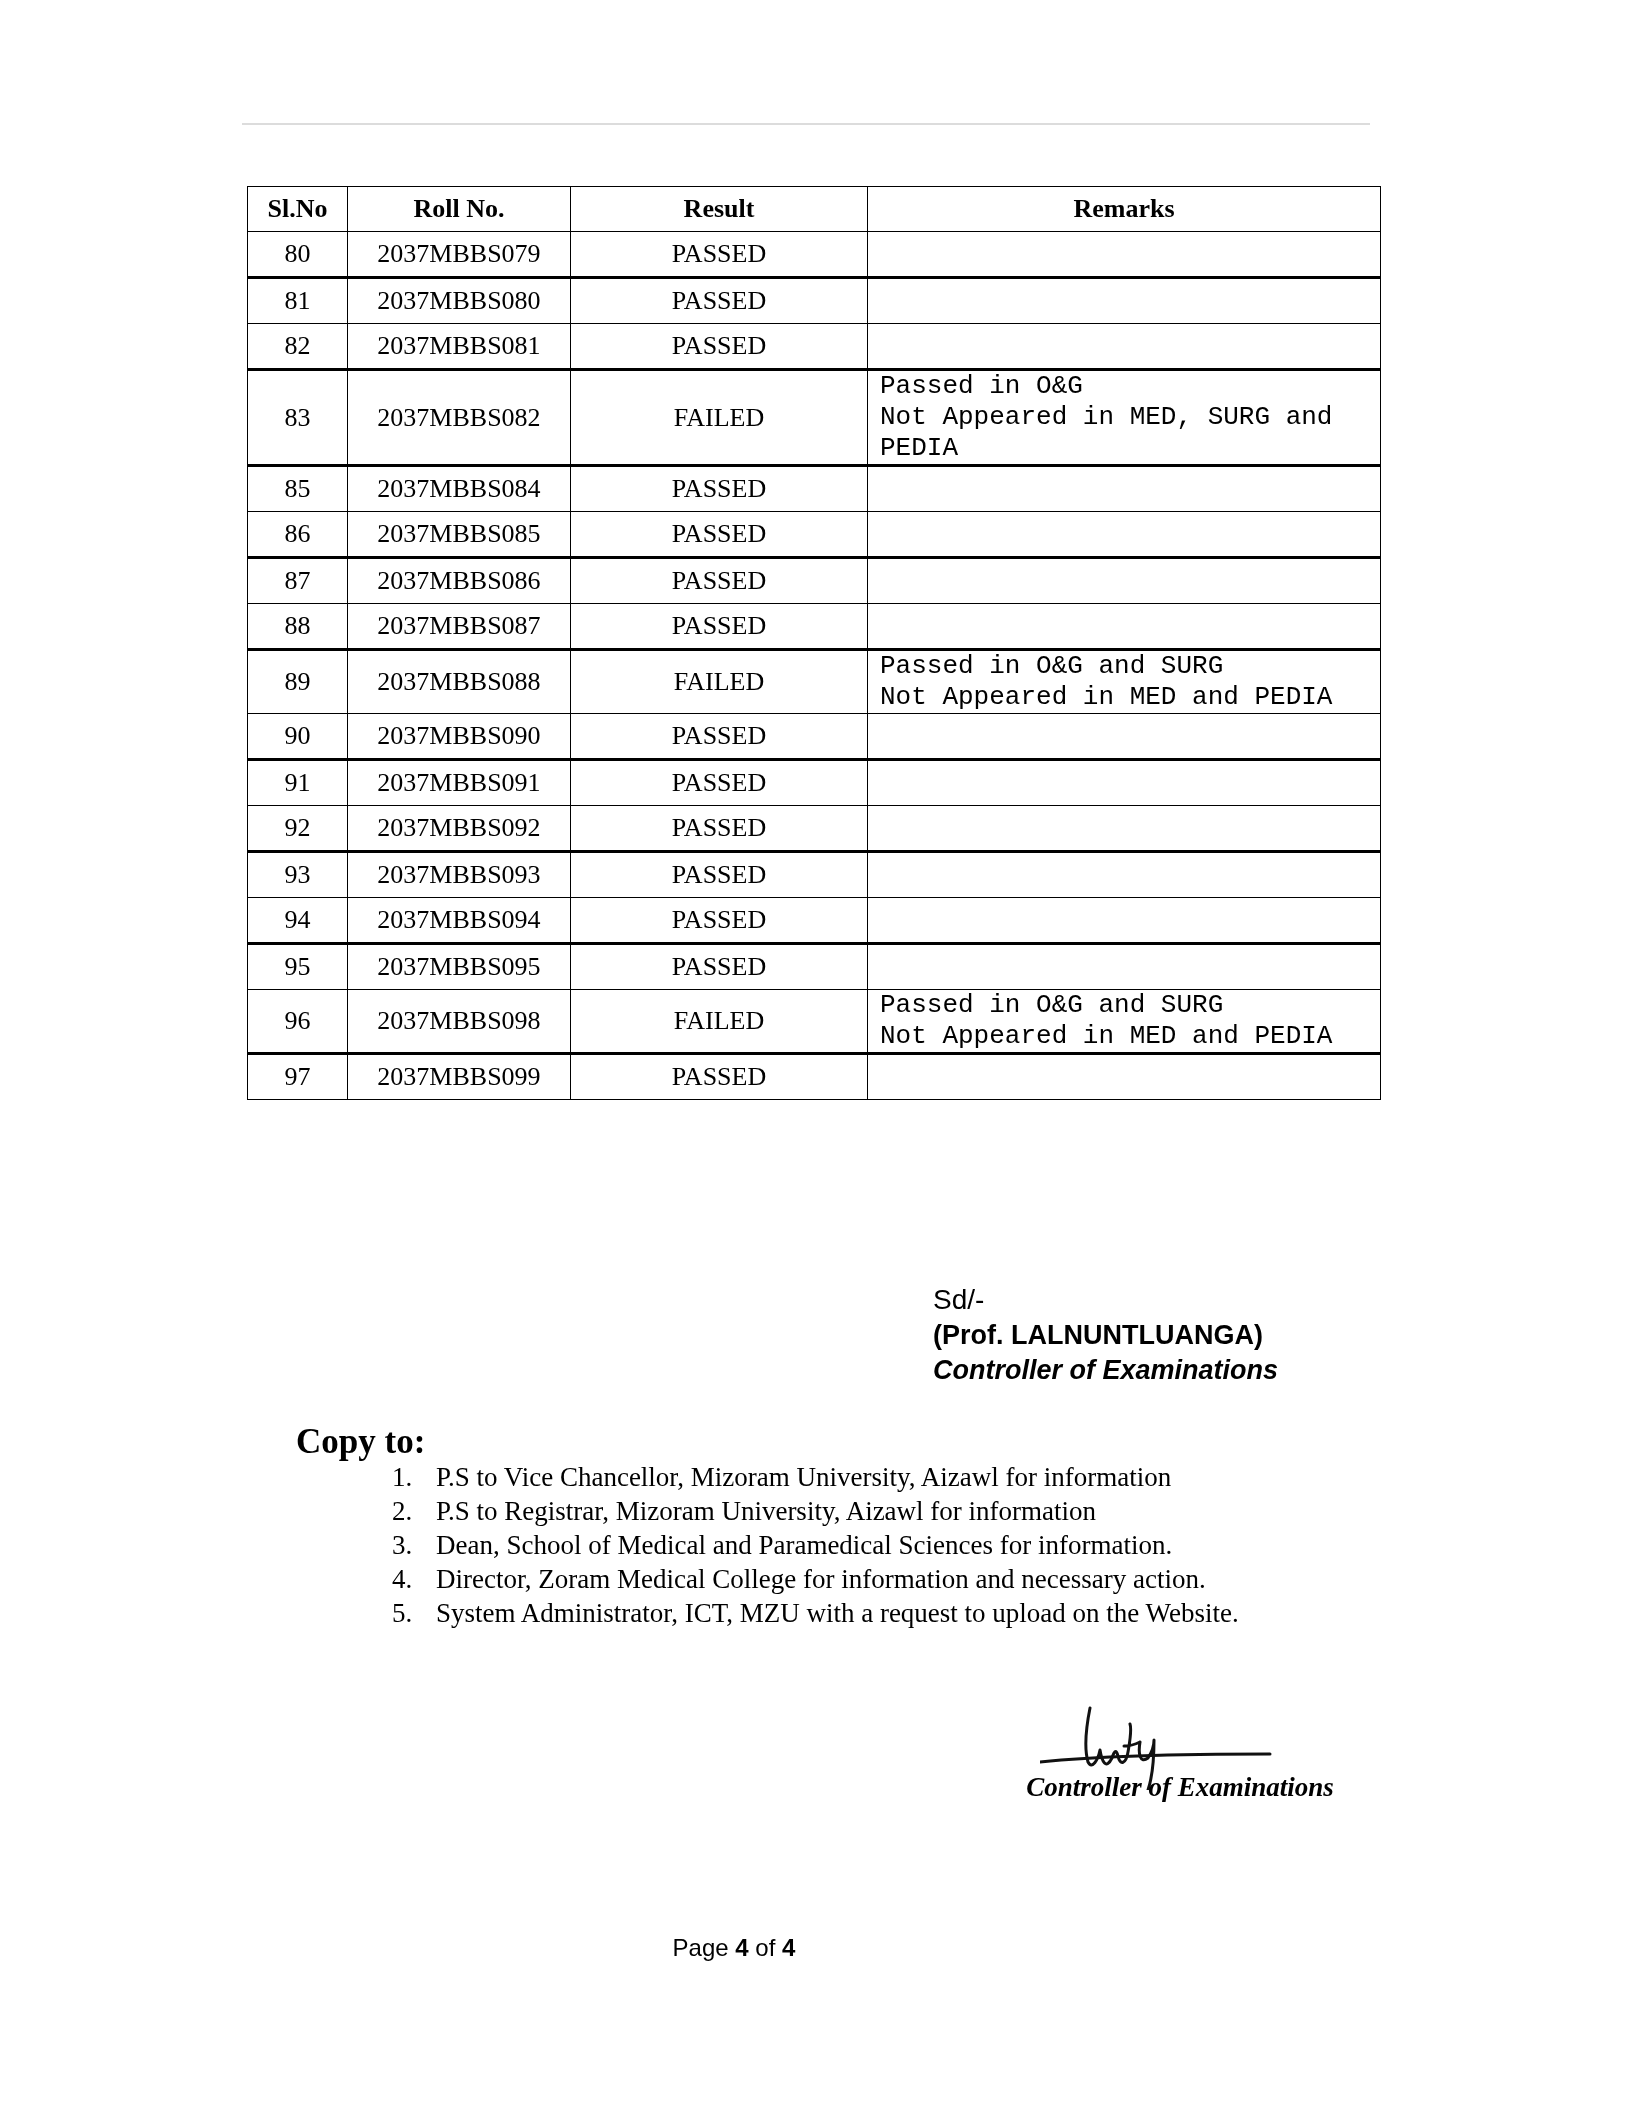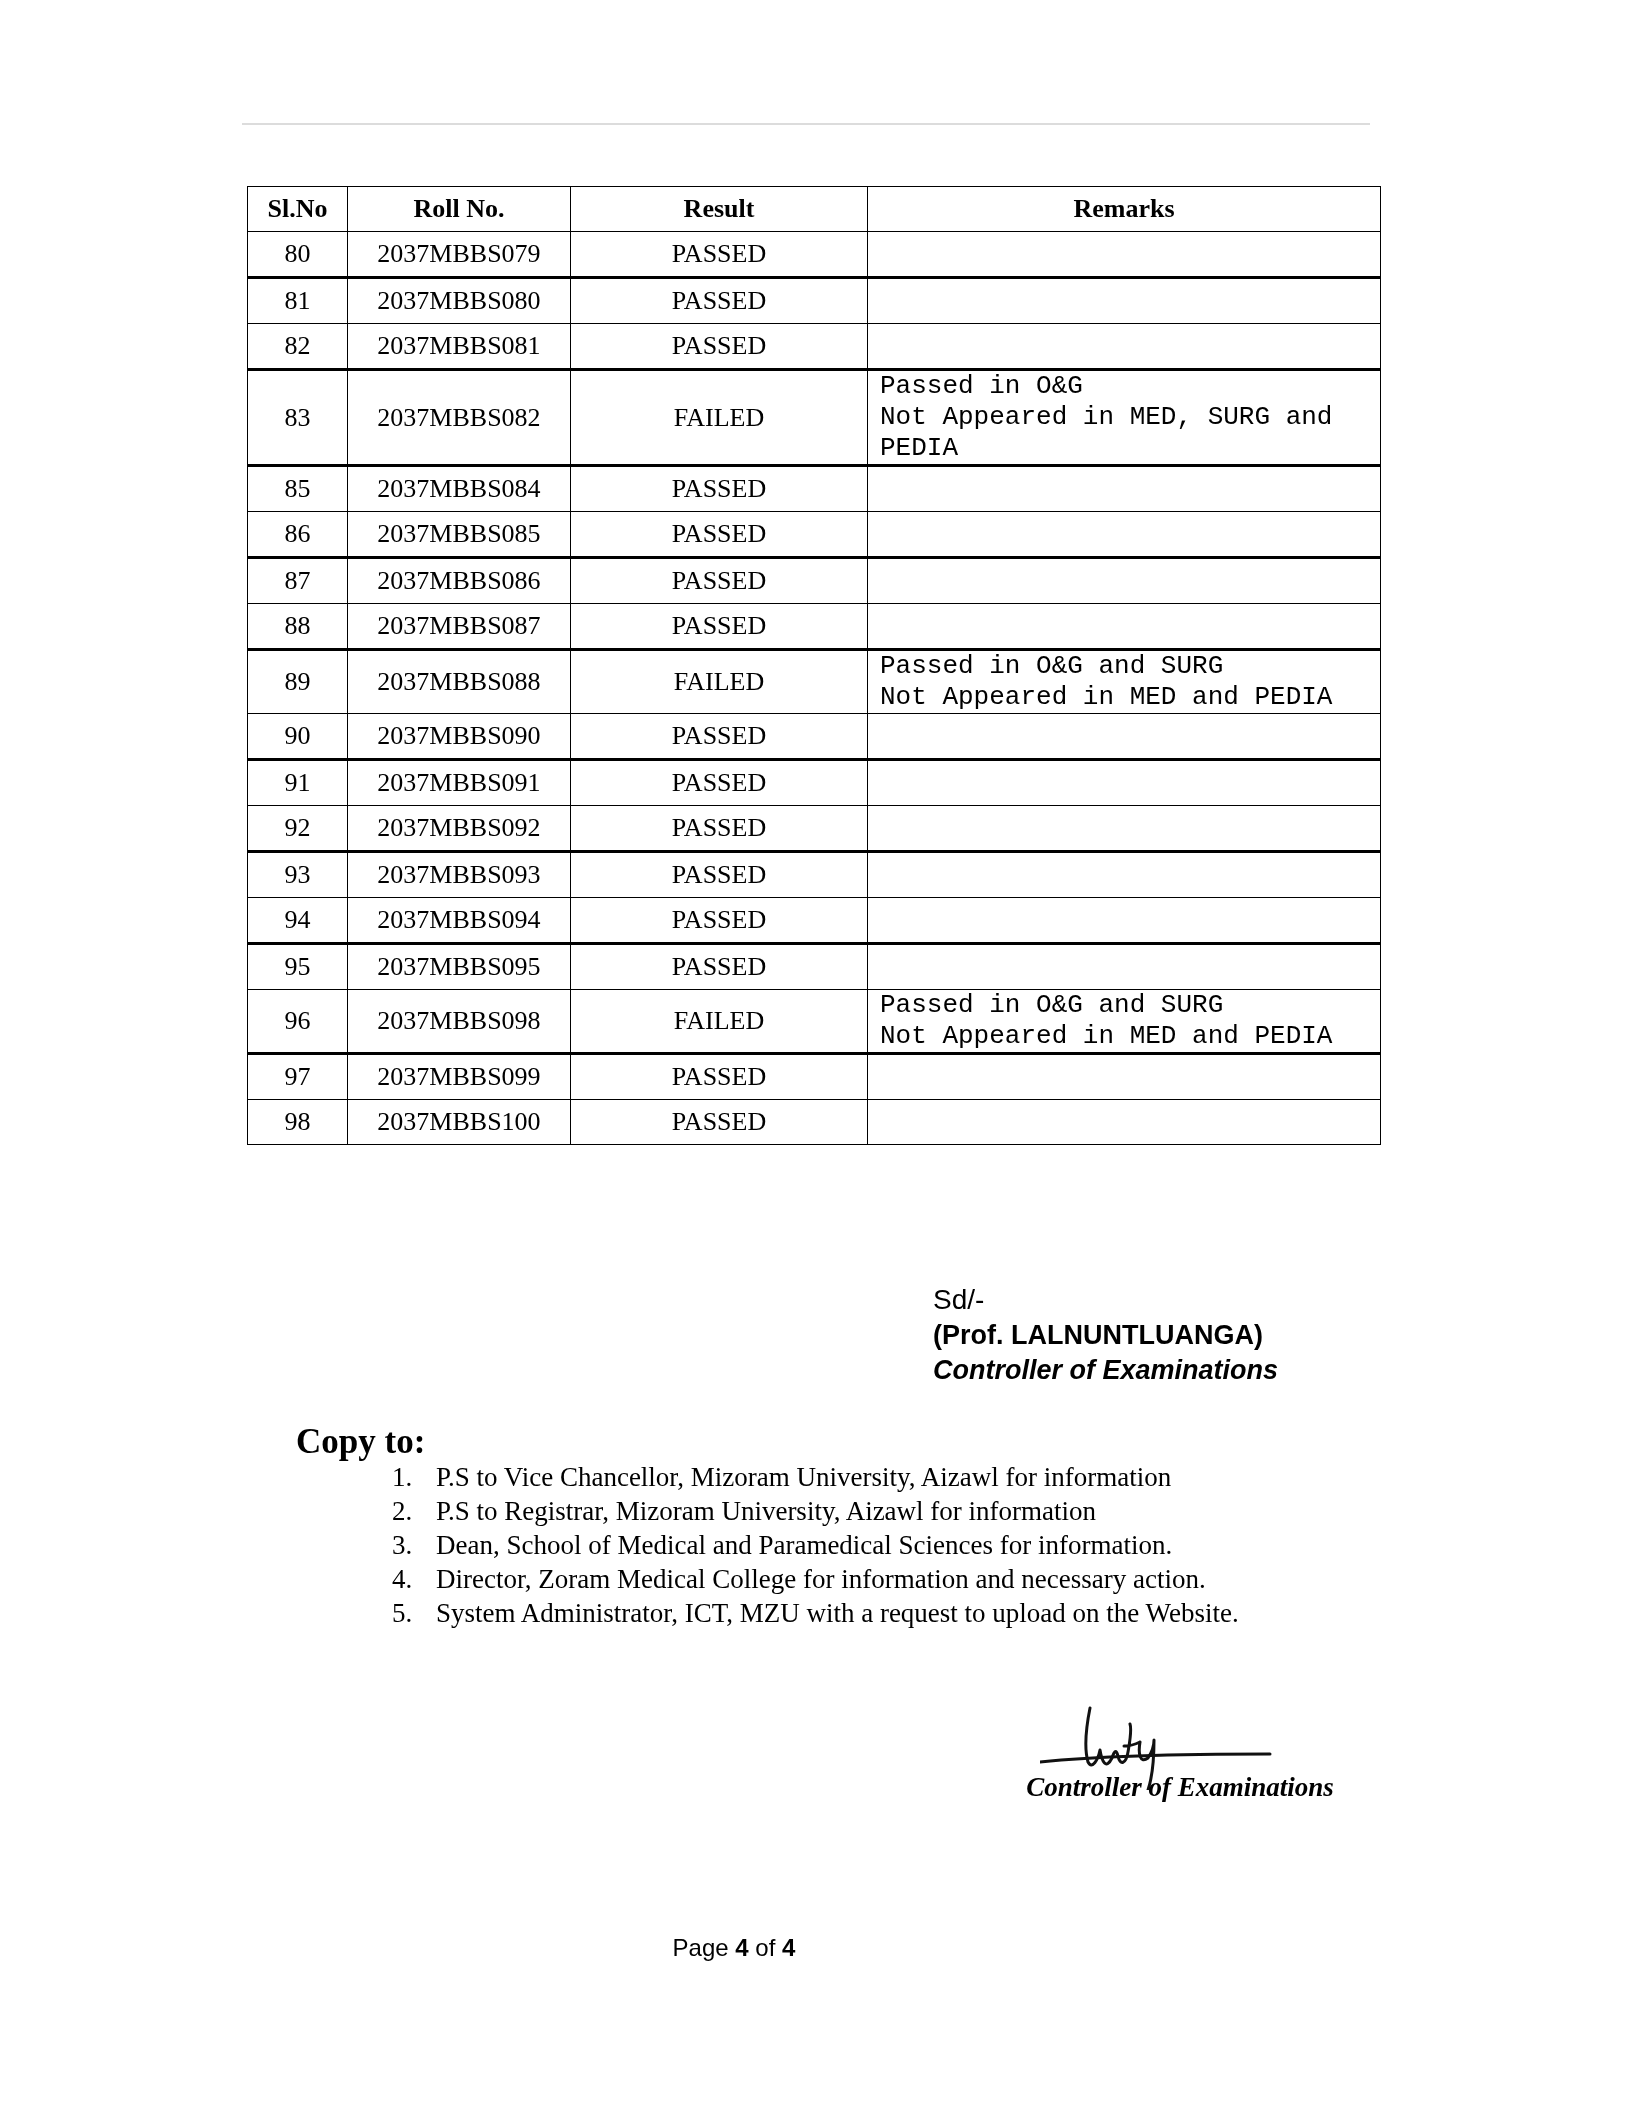--- a/index.html
+++ b/index.html
@@ -206,29 +206,20 @@
       </tr>
       <tr class="thick-top">
         <td>97</td>
         <td>2037MBBS099</td>
         <td>PASSED</td>
         <td class="remarks">
           <div></div>
           <div></div>
         </td>
       </tr>
-      <tr>
-        <td>98</td>
-        <td>2037MBBS100</td>
-        <td>PASSED</td>
-        <td class="remarks">
-          <div></div>
-          <div></div>
-        </td>
-      </tr>
     </tbody>
 </table>
 
 <div class="sig-block">
   <div class="sd">Sd/-</div>
   <div class="prof">(Prof. LALNUNTLUANGA)</div>
   <div class="ctrl">Controller of Examinations</div>
 </div>
 
 <div class="copy-to">Copy to:</div>

